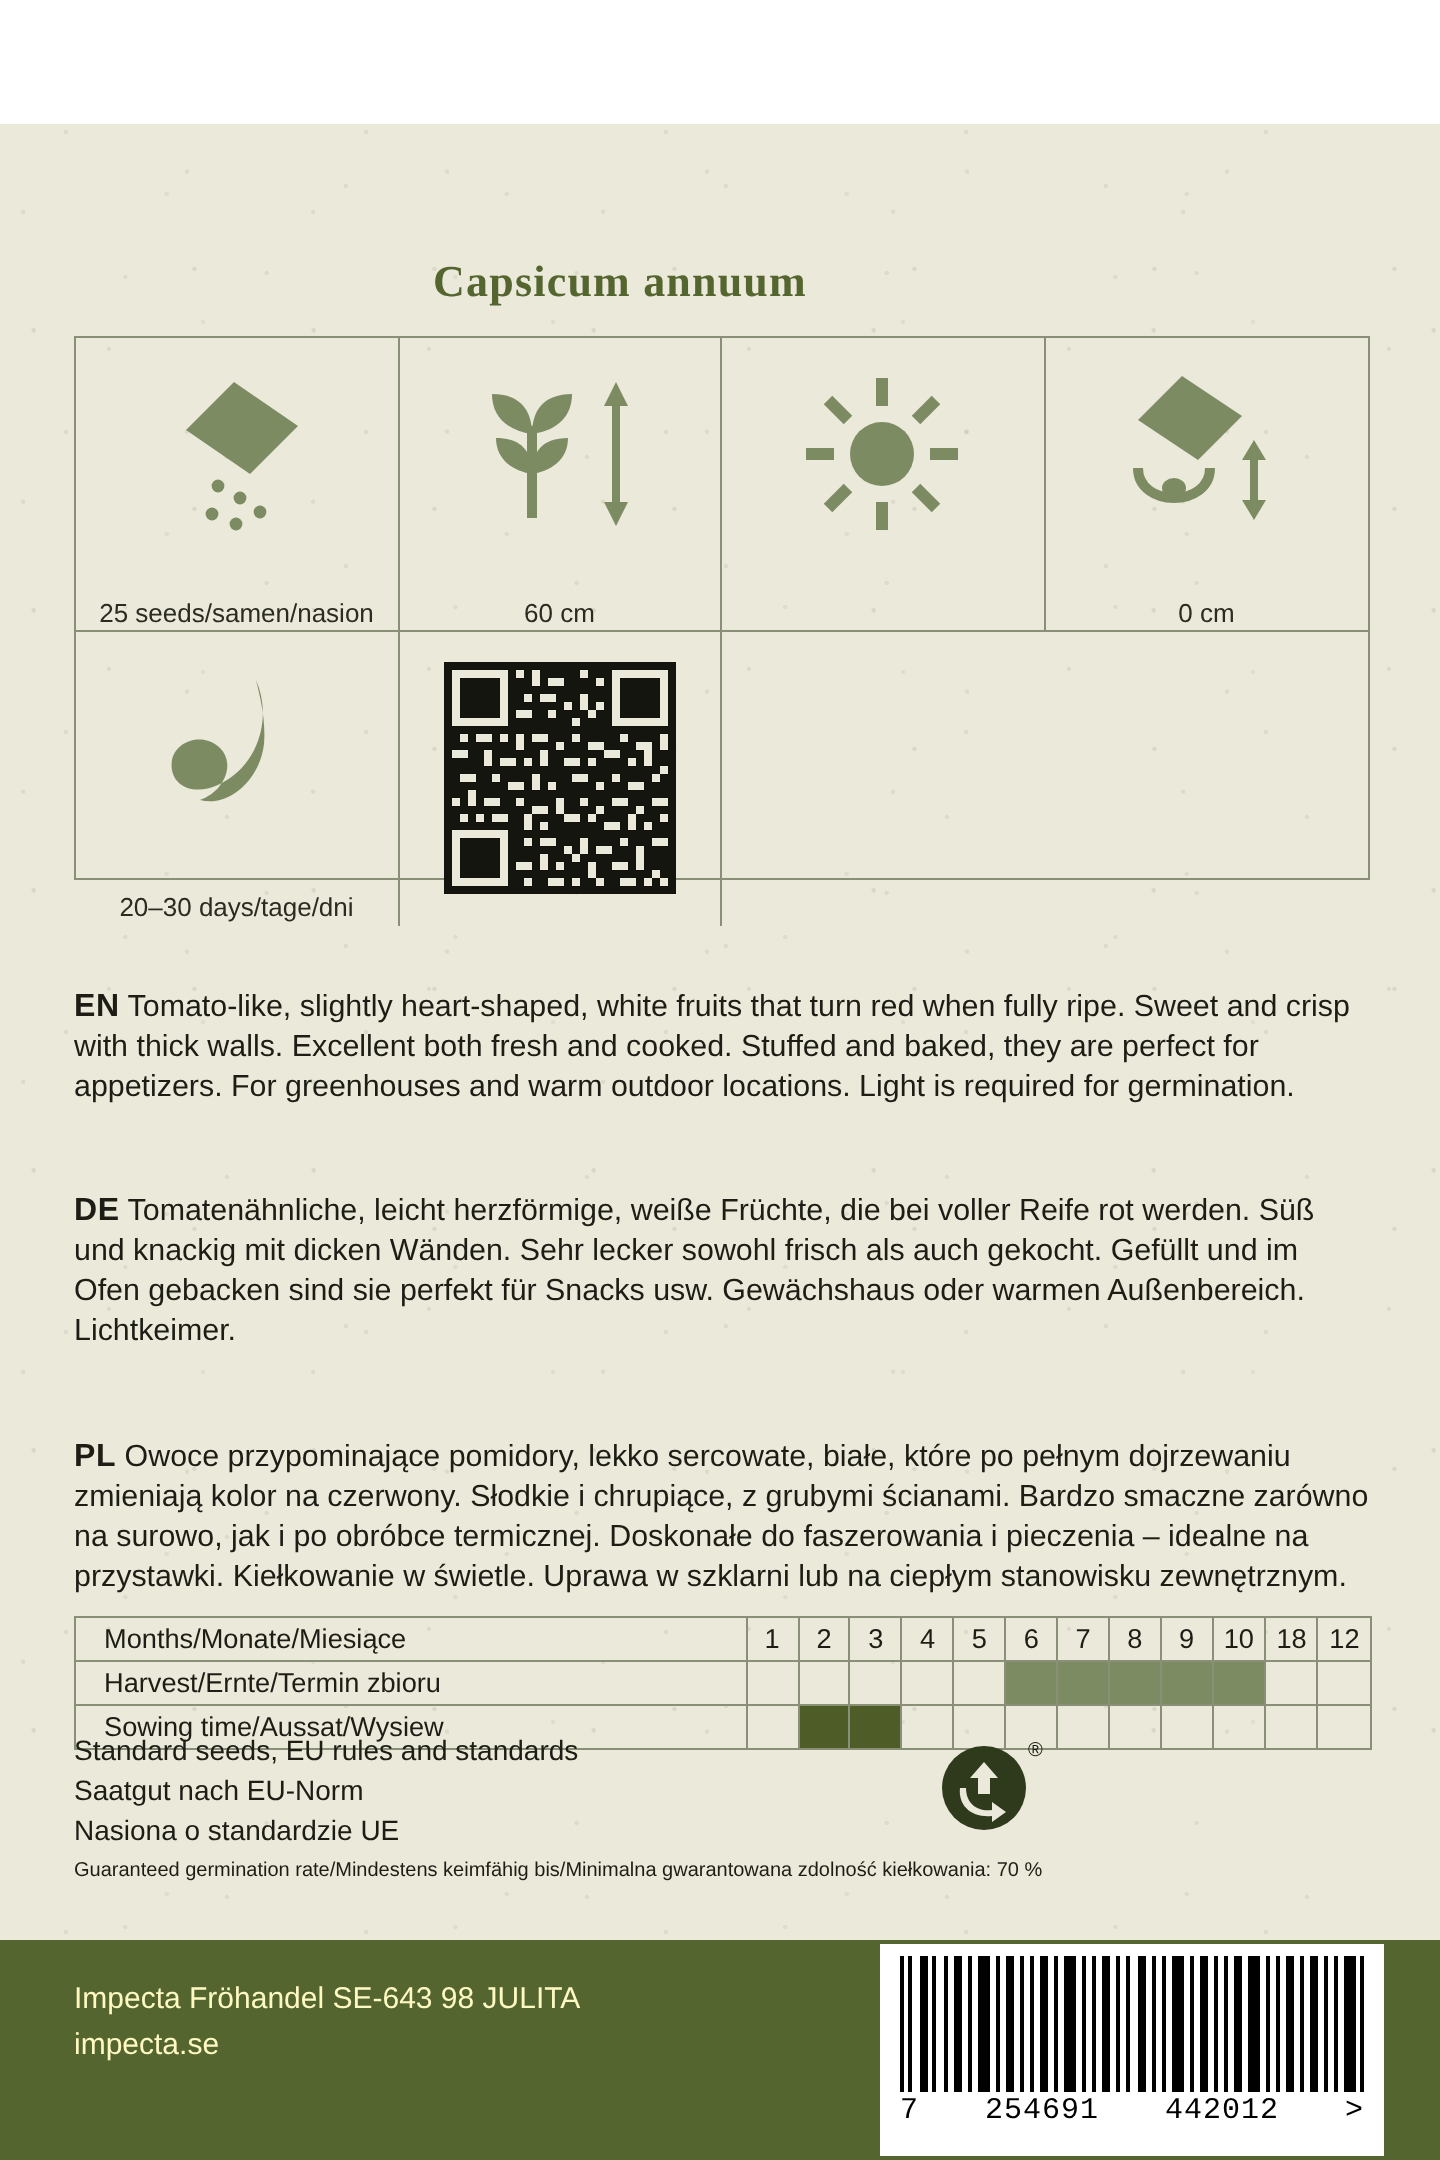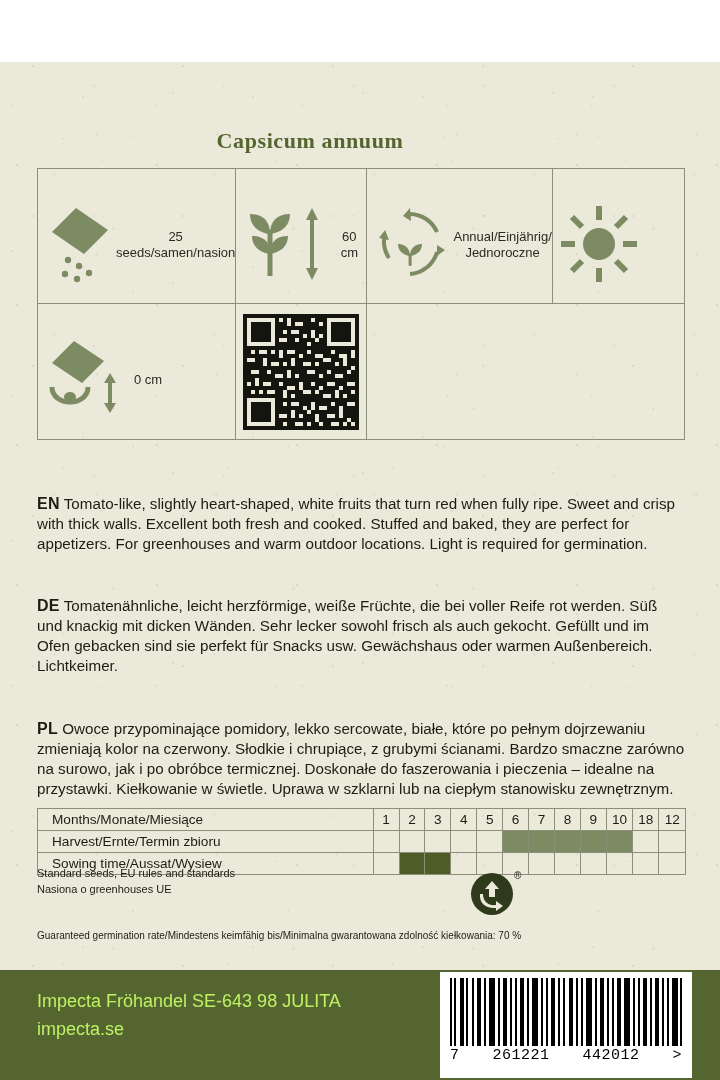--- a/index.html
+++ b/index.html
@@ -115,25 +115,26 @@
     display: grid;
     grid-template-columns: repeat(4, 1fr);
     grid-template-rows: repeat(2, 1fr);
     border: 1px solid #8a8f78;
   }
   .icon-cell {
     position: relative;
     border-right: 1px solid #8a8f78;
     border-bottom: 1px solid #8a8f78;
     display: flex;
-    flex-direction: row;
+    flex-direction: column;
     align-items: center;
     justify-content: flex-start;
     padding-top: 12px;
     box-sizing: border-box;
+    gap: 24px;
   }
   .icon-grid .icon-cell:nth-child(4n) { border-right: none; }
   .icon-grid .icon-cell:nth-child(n+5) { border-bottom: none; }
 
   .icon-art {
     height: 84px;
     display: flex;
     align-items: center;
     justify-content: center;
     margin-top: 4px;
@@ -206,21 +207,21 @@
   }
   .cal-sow { background: #4e5c28; }
   .cal-harvest { background: #7d8b63; }
 
   
   .notes {
     position: absolute;
     top: 866px;
     left: 37px;
     width: 648px;
-    font-size: 11px;
+    font-size: 14px;
     line-height: 1.42;
     color: #1d1d16;
   }
   .recycle {
     position: absolute;
     top: 872px;
     left: 470px;
     width: 44px;
     height: 44px;
   }
@@ -247,22 +248,22 @@
     bottom: 0;
     width: 720px;
     height: 110px;
     background: #55652f;
     z-index: 4;
   }
   .brand {
     position: absolute;
     left: 37px;
     top: 18px;
-    color: #bef264;
-    font-size: 18px;
+    color: #fef9c3;
+    font-size: 15px;
     line-height: 1.55;
     font-family: "Liberation Sans", sans-serif;
   }
   .barcode-box {
     position: absolute;
     right: 28px;
     top: 2px;
     width: 252px;
     height: 106px;
     background: #ffffff;
@@ -341,41 +342,20 @@
             <g stroke="#7d8b63" stroke-width="4" fill="none">
               <line x1="76" y1="12" x2="76" y2="68"></line>
             </g>
             <polygon points="76,4 70,16 82,16" fill="#7d8b63"></polygon>
             <polygon points="76,76 70,64 82,64" fill="#7d8b63"></polygon>
           </svg>
         </div>
         <div class="icon-label">60 cm</div>
       </div>
 
-      <div class="icon-cell">
-        <div class="icon-art">
-          <svg width="86" height="80" viewBox="0 0 86 80">
-            <g fill="none" stroke="#7d8b63" stroke-width="4">
-              <path d="M43 10 A30 30 0 0 1 70 28"></path>
-              <path d="M70 48 A30 30 0 0 1 43 70"></path>
-              <path d="M22 54 A30 30 0 0 1 18 30"></path>
-            </g>
-            <polygon points="43,4 36,12 44,17" fill="#7d8b63"></polygon>
-            <polygon points="70,52 78,46 70,41" fill="#7d8b63"></polygon>
-            <polygon points="18,26 12,34 22,36" fill="#7d8b63"></polygon>
-            <g fill="#7d8b63">
-              <path d="M43 52 C35 51 31 46 31 40 C39 40 43 45 43 52 Z"></path>
-              <path d="M43 52 C51 51 55 46 55 40 C47 40 43 45 43 52 Z"></path>
-              <rect x="41.6" y="50" width="3" height="12" rx="1.2"></rect>
-            </g>
-          </svg>
-        </div>
-        <div class="icon-label" style="white-space: pre-line;">Annual/Einjährig/
-Jednoroczne</div>
-      </div>
 
       <div class="icon-cell">
         <div class="icon-art">
           <svg width="92" height="88" viewBox="0 0 92 88">
             <circle cx="46" cy="44" r="16" fill="#7d8b63"></circle>
             <g stroke="#7d8b63" stroke-width="6" stroke-linecap="butt">
               <line x1="46" y1="6" x2="46" y2="20"></line>
               <line x1="46" y1="68" x2="46" y2="82"></line>
               <line x1="8" y1="44" x2="22" y2="44"></line>
               <line x1="70" y1="44" x2="84" y2="44"></line>
@@ -399,20 +379,29 @@
               <line x1="72" y1="40" x2="72" y2="68"></line>
             </g>
             <polygon points="72,34 66,44 78,44" fill="#7d8b63"></polygon>
             <polygon points="72,74 66,64 78,64" fill="#7d8b63"></polygon>
           </svg>
         </div>
         <div class="icon-label">0 cm</div>
       </div>
 
 
+      <div class="icon-cell">
+        <div class="icon-art">
+          <svg width="80" height="80" viewBox="0 0 80 80">
+            <path d="M52 8 C56 26 50 44 34 52 C20 59 10 54 8 46 C6 36 16 30 28 34 C40 38 44 50 38 62" fill="none" stroke="#7d8b63" stroke-width="0"></path>
+            <path d="M50 6 C58 24 52 48 32 58 C18 65 6 58 8 46 C10 36 24 32 32 40 C40 48 34 62 22 66 C36 70 52 56 54 38 C55 26 52 14 50 6 Z" fill="#7d8b63"></path>
+          </svg>
+        </div>
+        <div class="icon-label">20–30 days/tage/dni</div>
+      </div>
 
       <div class="icon-cell cell-qr">
         <div class="qr">
           <svg width="116" height="116" viewBox="0 0 29 29" shape-rendering="crispEdges">
             <rect width="29" height="29" fill="#14150f"></rect>
             <g fill="#ebe9da">
               <rect x="1" y="1" width="7" height="1"></rect>
                 <rect x="1" y="2" width="1" height="5"></rect>
                 <rect x="7" y="2" width="1" height="5"></rect>
                 <rect x="1" y="7" width="7" height="1"></rect>
@@ -586,21 +575,22 @@
           <td class="month"></td>
           <td class="month"></td>
           <td class="month"></td>
           <td class="month"></td>
         </tr>
       </tbody>
     </table>
 
     <div class="notes">
       <div>Standard seeds, EU rules and standards</div>
-      <div>Nasiona o greenhouses UE</div>
+      <div>Saatgut nach EU-Norm</div>
+      <div>Nasiona o standardzie UE</div>
     </div>
 
     <div class="recycle">
       <svg width="44" height="44" viewBox="0 0 44 44">
         <circle cx="22" cy="22" r="21" fill="#2f3a1c"></circle>
         <path d="M22 9 L29 17 L25 17 L25 25 L19 25 L19 17 L15 17 Z" fill="#ebe9da"></path>
         <path d="M13 22 C13 30 19 34 26 33 L26 29 L33 34 L26 39 L26 36 C16 37 9 31 10 22 Z" fill="#ebe9da"></path>
       </svg>
       <span class="recycle-r">®</span>
     </div>
@@ -651,19 +641,19 @@
         <i style="left:195px;width:4px"></i>
           <i style="left:202px;width:2px"></i>
         <i style="left:207px;width:4px"></i>
           <i style="left:214px;width:2px"></i>
         <i style="left:219px;width:2px"></i>
           <i style="left:224px;width:6px"></i>
         <i style="left:232px;width:2px"></i>
       </div>
       <div class="barcode-digits">
         <span>7</span>
-        <span>261221</span>
+        <span>254691</span>
         <span>442012</span>
         <span>&gt;</span>
       </div>
     </div>
   </div>
 </div>
 
 </body></html>

